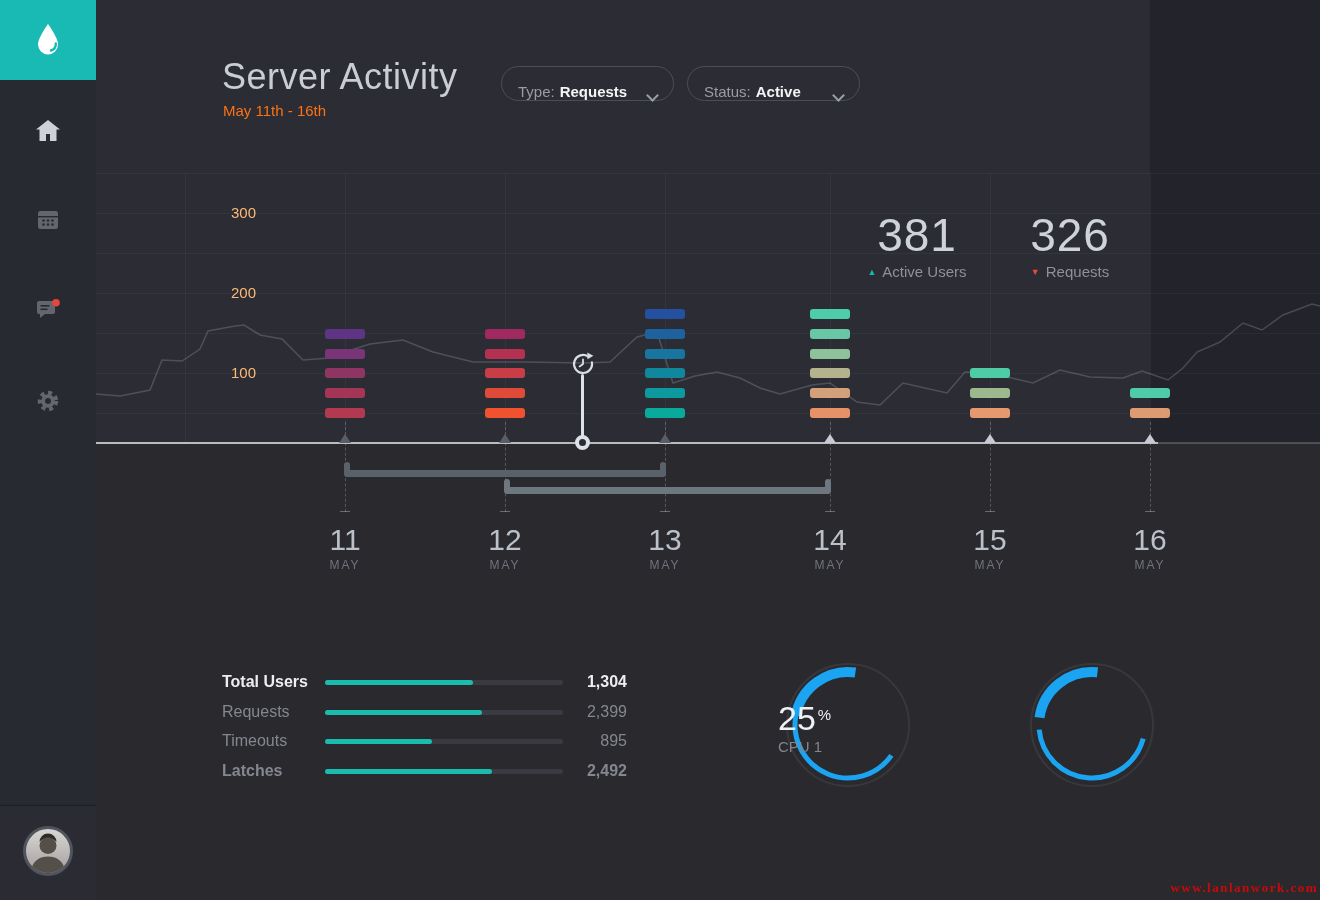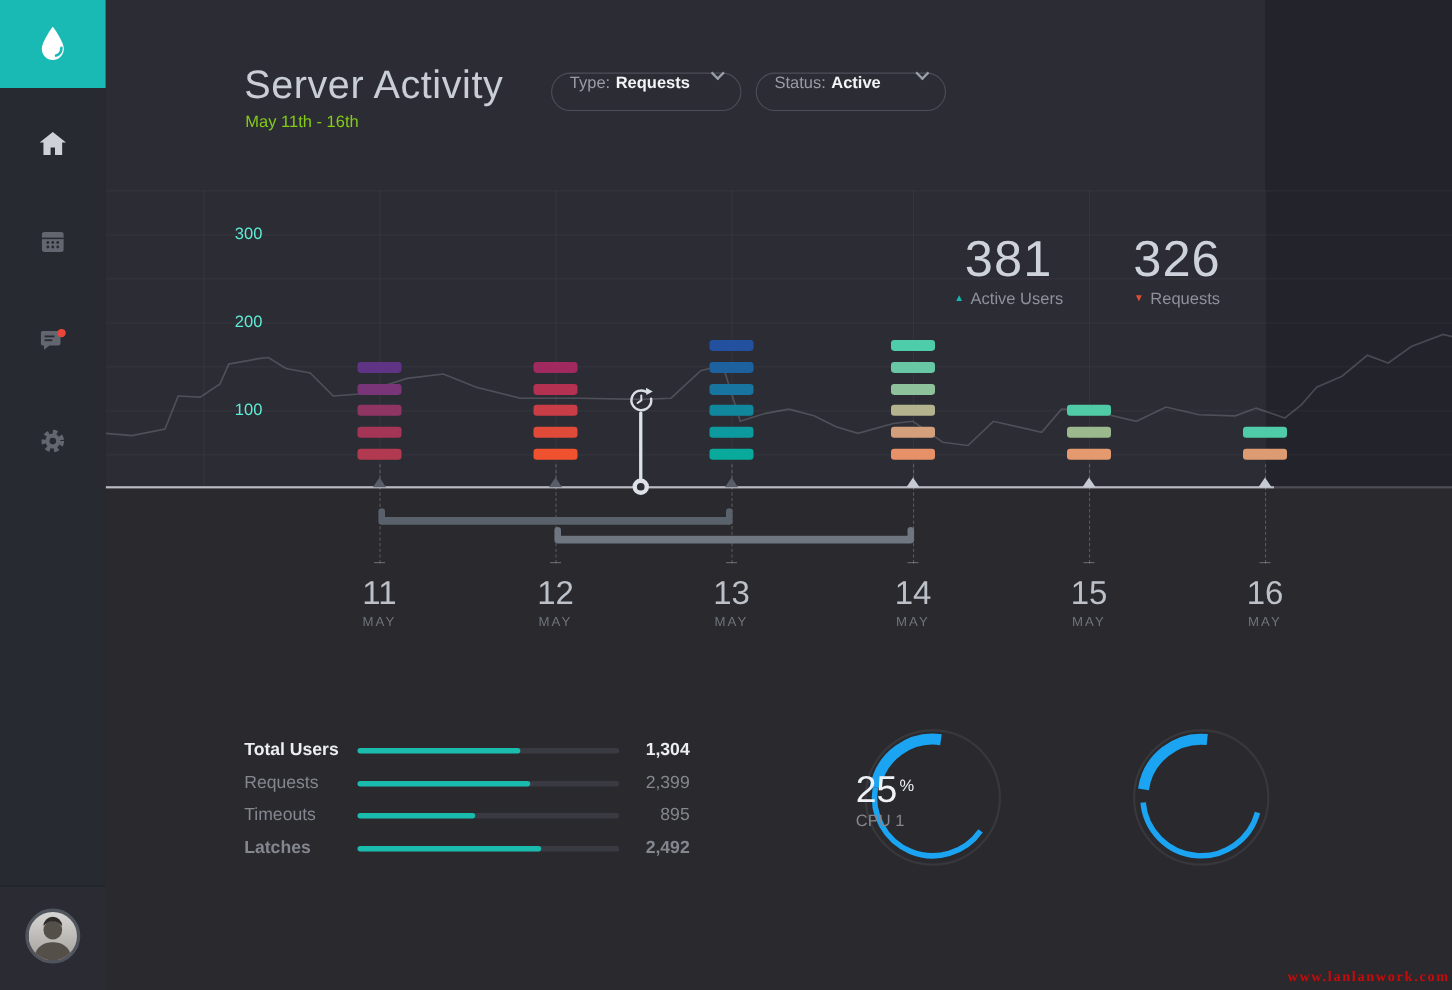--- a/index.html
+++ b/index.html
@@ -16,21 +16,21 @@
   .avatar{position:absolute;left:23px;top:20px;width:44px;height:44px;border-radius:50%;
           border:3px solid #50545c;background:linear-gradient(#d8d6d4,#a49f9b);overflow:hidden;cursor:pointer}
 
   
   #main{position:absolute;left:96px;top:0;width:1224px;height:900px;background:#29292e;z-index:1}
   .chart-area{position:absolute;left:0;top:0;width:1224px;height:443px;background:#2c2c34;z-index:0}
   .future-shade{position:absolute;left:1054px;top:0;width:170px;height:443px;background:rgba(16,16,22,.30);z-index:1}
 
   .grid-h{position:absolute;left:0;width:1224px;height:1px;background:rgba(255,255,255,.04);z-index:2}
   .grid-v{position:absolute;top:173px;height:270px;width:1px;background:rgba(255,255,255,.04);z-index:2}
-  .y-label{position:absolute;left:100px;width:60px;text-align:center;font-size:15px;color:#5eead4;height:18px;line-height:18px;z-index:2}
+  .y-label{position:absolute;left:100px;width:60px;text-align:right;font-size:15px;color:#fdba74;height:18px;line-height:18px;z-index:2}
 
   #trend-svg{position:absolute;left:0;top:0;z-index:2}
 
   .bar{position:absolute;width:40px;height:10px;border-radius:3px;z-index:3}
 
   .baseline{position:absolute;top:442px;left:0;width:1224px;height:2px;z-index:4;
             background:linear-gradient(to right,rgba(224,228,235,.78) 0,rgba(224,228,235,.78) 1062px,rgba(190,205,205,.25) 1062px)}
   .tri{position:absolute;top:434px;width:0;height:0;border-left:6px solid transparent;border-right:6px solid transparent;
        border-bottom:9px solid #585d68;z-index:5;cursor:pointer}
   .dropline{position:absolute;top:422px;height:90px;width:0;border-left:1px dashed rgba(255,255,255,.22);z-index:2}
@@ -44,23 +44,23 @@
   .slider-line{position:absolute;left:485px;top:374px;width:3px;height:64px;background:#dde1e8;border-radius:2px;z-index:6}
   .slider-icon{position:absolute;left:474px;top:351px;width:26px;height:26px;z-index:6;cursor:pointer}
   .slider-pin{position:absolute;left:479px;top:435px;width:7px;height:7px;border-radius:50%;border:4px solid #dde1e8;background:#2c2c34;z-index:6;cursor:pointer}
 
   .date-label{position:absolute;top:524px;width:80px;text-align:center;z-index:2}
   .date-day{font-size:30px;font-weight:300;color:#bcc0c9;line-height:32px}
   .date-month{font-size:12px;color:#70747c;letter-spacing:2px;margin-top:2px}
 
   
   #page-title{position:absolute;left:126px;top:56px;font-size:36px;font-weight:400;color:#c9cdd6;letter-spacing:.5px;z-index:10;margin:0}
-  #page-subtitle{position:absolute;left:127px;top:102px;font-size:15px;color:#84cc16;z-index:10}
+  #page-subtitle{position:absolute;left:127px;top:102px;font-size:15px;color:#f97316;z-index:10}
   .pill{position:absolute;top:66px;height:35px;width:173px;border:1px solid #4b4e58;border-radius:18px;display:flex;
-        align-items:flex-start;padding:0 16px;box-sizing:border-box;z-index:10;cursor:pointer}
+        align-items:flex-end;padding:0 16px;box-sizing:border-box;z-index:10;cursor:pointer}
   #pill-0{left:405px}#pill-1{left:591px}
   .pill-prefix{color:#989ca5;font-size:15px;margin-right:5px}
   .pill-value{color:#f2f4f7;font-size:15px;font-weight:bold}
   .chev{margin-left:auto;width:7px;height:7px;border-right:2px solid #9aa0a9;border-bottom:2px solid #9aa0a9;
         transform:rotate(45deg);margin-top:-5px}
 
   
   .stat{position:absolute;top:212px;width:150px;text-align:center;z-index:3}
   #stat-0{left:746px}#stat-1{left:899px}
   .stat-value{font-size:46px;font-weight:300;color:#ced3db;line-height:46px;letter-spacing:1px}

